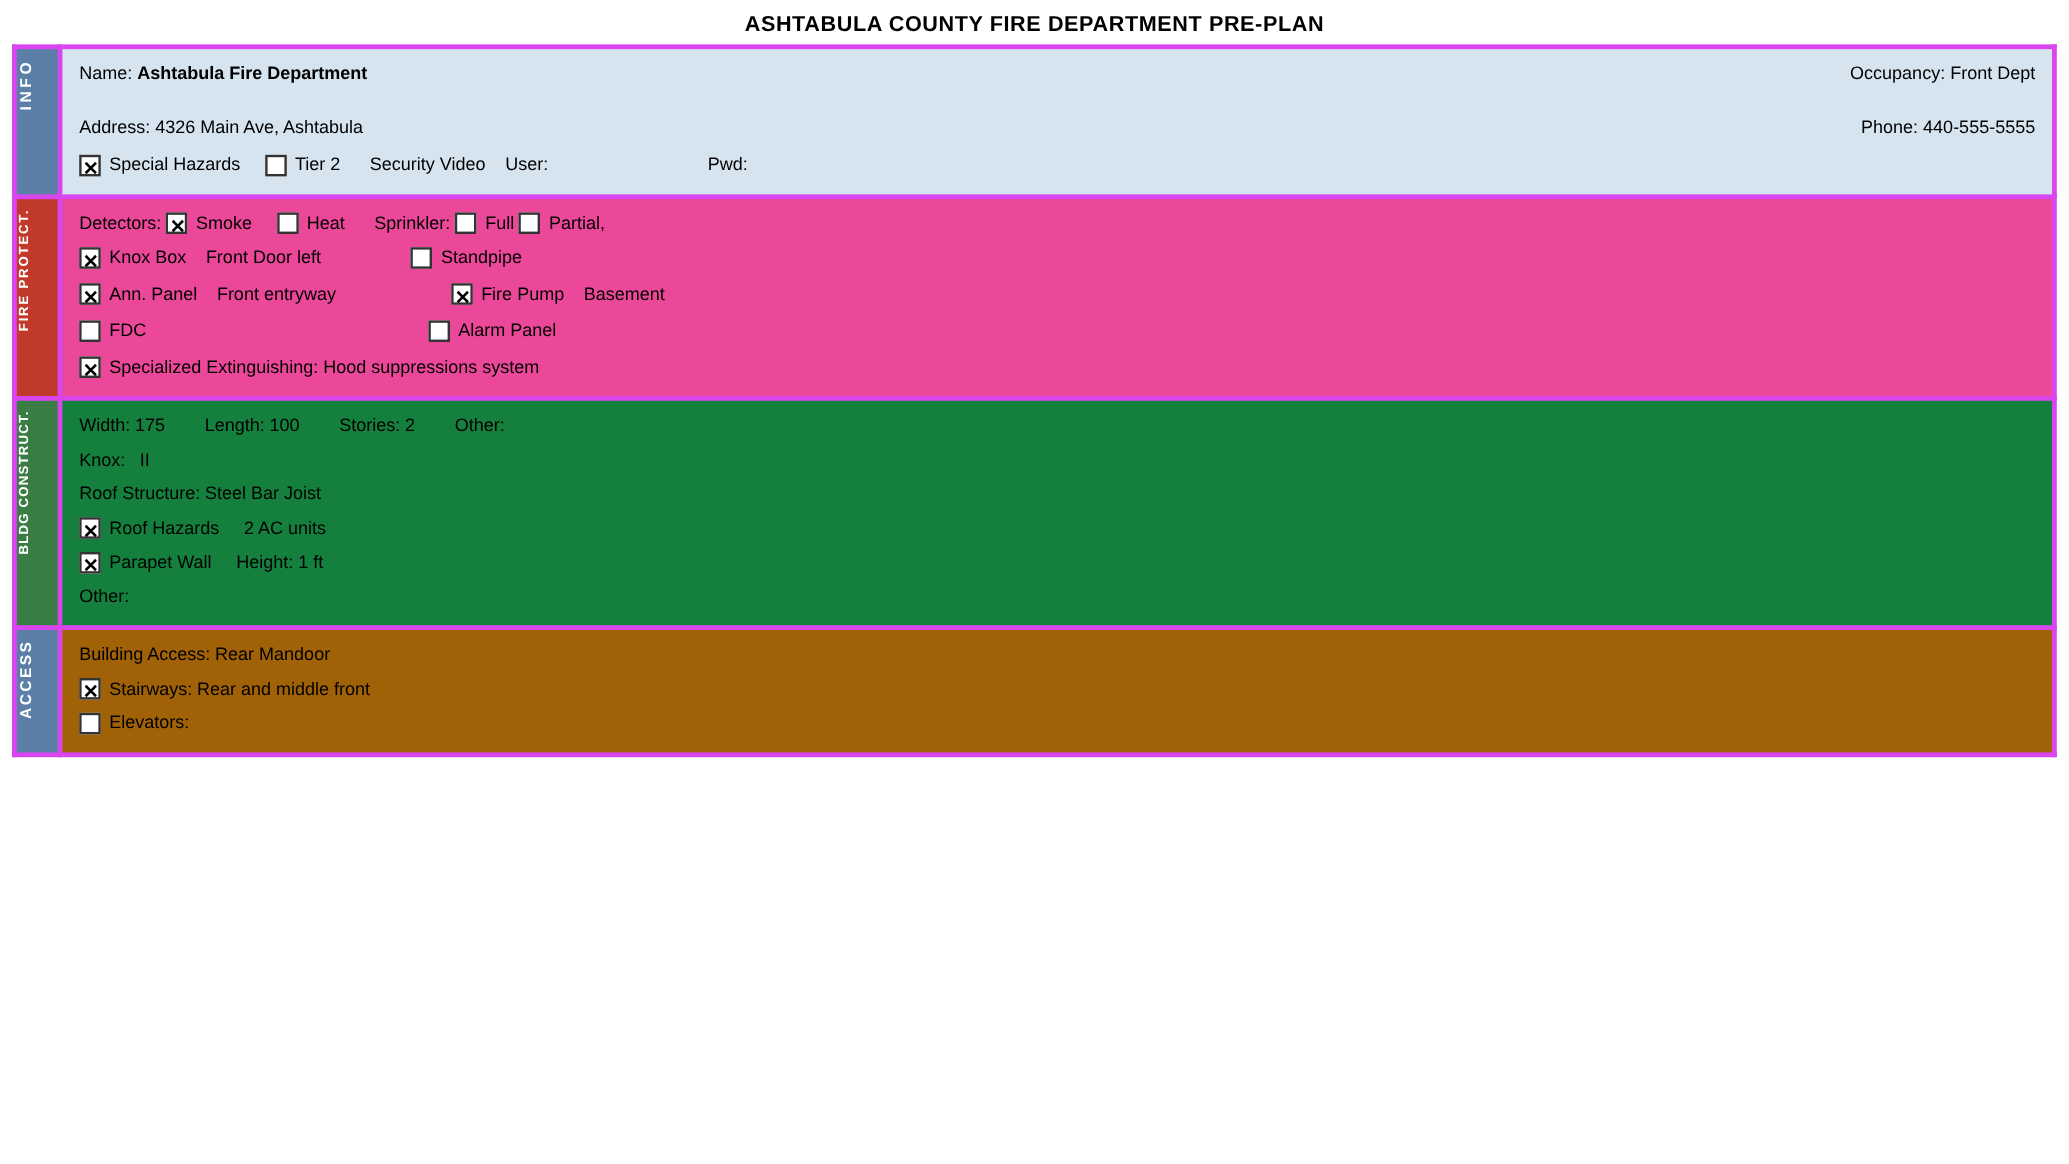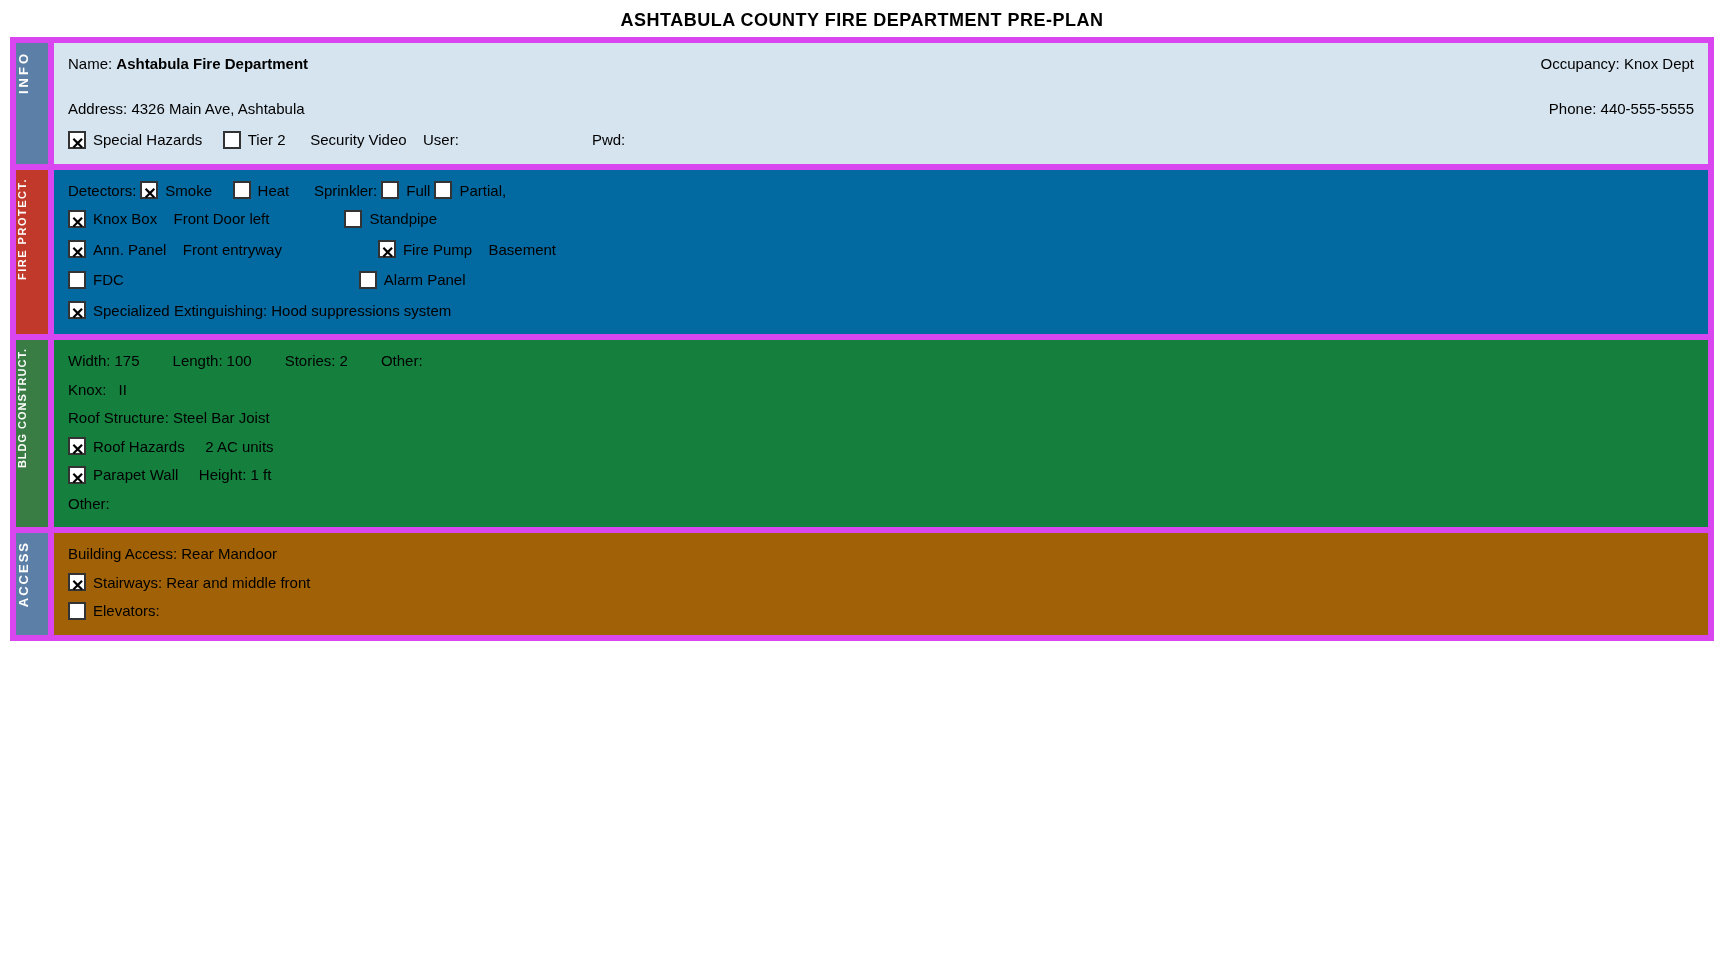--- a/index.html
+++ b/index.html
@@ -15,21 +15,21 @@
       font-size: 18px;
       margin-bottom: 6px;
       letter-spacing: 0.5px;
     }
     .preplan-table {
       width: 100%;
       border-collapse: collapse;
       border: 2px solid #555;
     }
     .preplan-table tr td {
-      border: 6px solid #d946ef;
+      border: 4px solid #d946ef;
       vertical-align: top;
     }
     .side-label-cell {
       width: 38px;
       padding: 0;
       text-align: center;
       vertical-align: middle;
     }
     .side-label {
       writing-mode: vertical-rl;
@@ -44,21 +44,21 @@
     .content-cell {
       padding: 8px 14px;
       line-height: 1.7;
     }
 
     
     .row-info .side-label-cell { background: #5b7fa6; }
     .row-info .content-cell { background: #d6e4f0; }
 
     .row-fire .side-label-cell { background: #c0392b; }
-    .row-fire .content-cell { background: #0369a1; }
+    .row-fire .content-cell { background: #ec4899; }
 
     .row-bldg .side-label-cell { background: #3a7d44; }
     .row-bldg .content-cell { background: #15803d; text-align: center; }
 
     .row-access .side-label-cell { background: #5b7fa6; }
     .row-access .content-cell { background: #a16207; }
 
     .row-info .side-label { color: #fff; font-size: 13px; letter-spacing: 3px; }
     .row-fire .side-label { color: #fff; font-size: 11px; letter-spacing: 1.5px; }
     .row-bldg .side-label { color: #fff; font-size: 11px; letter-spacing: 1px; }
@@ -99,21 +99,21 @@
       <tr class="row-info">
     <td class="side-label-cell">
       <span class="side-label">INFO</span>
     </td>
     <td class="content-cell">
       <div class="info-row">
         <div>
           <span>Name:</span> <strong>Ashtabula Fire Department</strong>
         </div>
         <div>
-          <span>Occupancy:</span> <span>Knox Dept</span>
+          <span>Occupancy:</span> <span>Front Dept</span>
         </div>
       </div>
       <div class="info-row" style="margin-top:19px;">
         <div>
           <span>Address:</span> <span>4326 Main Ave, Ashtabula</span>
         </div>
         <div>
           <span>Phone:</span> <span>440-555-5555</span>
         </div>
       </div>

